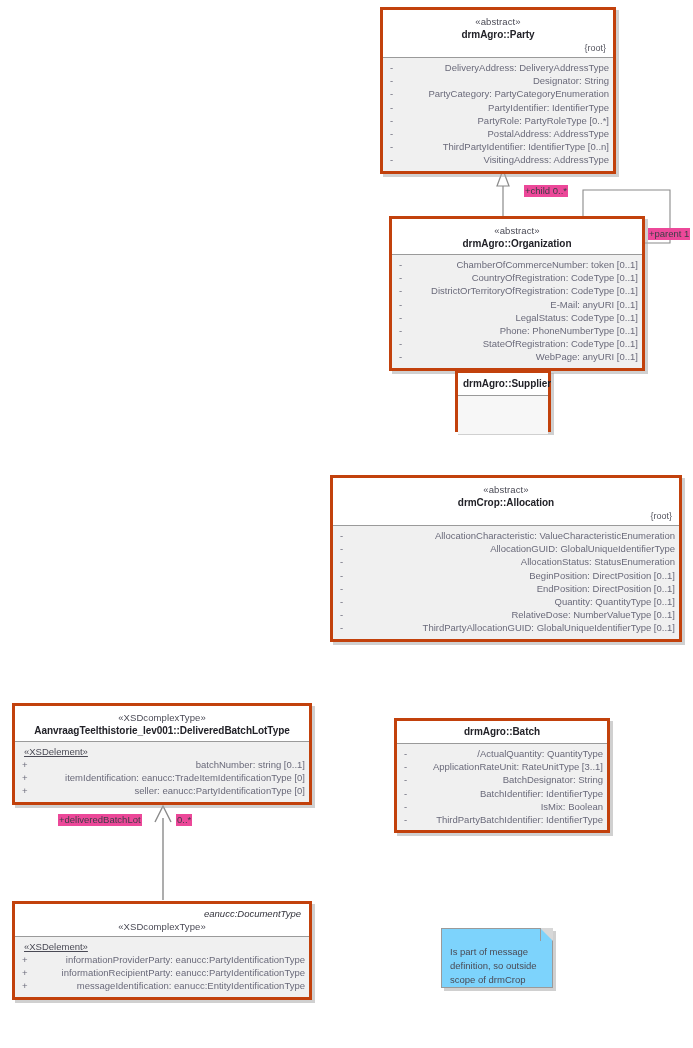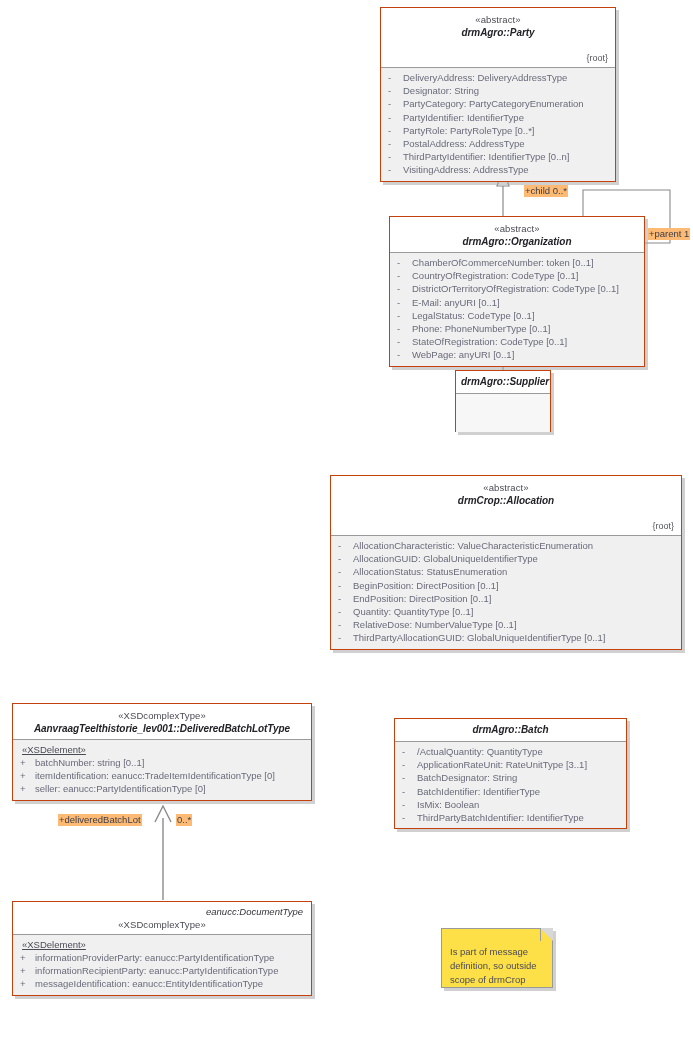--- a/index.html
+++ b/index.html
@@ -26,21 +26,21 @@
     left: 0; top: 0;
     width: 693px;
     height: 1048px;
     pointer-events: none;
   }
 
   
   .uml-class {
     position: absolute;
     box-sizing: border-box;
-    border: 1px solid #c2410c;
+    border: 3px solid #c2410c;
     background: #e5e5e5;
     box-shadow: 3px 3px 0 0 rgba(170,170,170,0.55);
     z-index: 5;
   }
   .uml-header {
     box-sizing: border-box;
     background: #ffffff;
     padding: 5px 6px 3px 6px;
     text-align: center;
     position: relative;
@@ -52,30 +52,29 @@
     line-height: 13px;
     letter-spacing: 0.1px;
   }
   .cls-name {
     display: block;
     font-size: 10px;
     font-weight: bold;
     color: #222228;
     line-height: 14px;
     letter-spacing: -0.05px;
-    font-style: italic;
   }
   .root-tag {
     display: block;
     font-size: 9px;
     color: #55555f;
     text-align: right;
     line-height: 12px;
     padding-right: 1px;
-    margin-top: 12px;
+    margin-top: 0;
   }
   .doctype-tag {
     display: block;
     font-size: 9.5px;
     font-style: italic;
     color: #33333c;
     text-align: right;
     line-height: 13px;
     padding-right: 2px;
   }
@@ -110,27 +109,28 @@
   .attr .vis {
     width: 15px;
     flex: 0 0 15px;
     text-align: left;
     padding-left: 3px;
     color: #6a6a7a;
   }
   .attr .sig {
     flex: 1 1 auto;
     overflow: hidden;
+    text-align: right;
   }
 
   
   .uml-note {
     position: absolute;
     box-sizing: border-box;
-    background: #fde047;
+    background: #7dd3fc;
     border: 1px solid #9a9a9a;
     box-shadow: 3px 3px 0 0 rgba(170,170,170,0.55);
     z-index: 5;
     font-size: 9.5px;
     color: #4a4a55;
     line-height: 14px;
     padding: 16px 8px 6px 8px;
   }
   .note-fold {
     position: absolute;
@@ -148,21 +148,21 @@
     height: 13px;
     border-left: 1px solid #9a9a9a;
     box-sizing: border-box;
   }
 
   
   .edge-label {
     position: absolute;
     font-size: 9.5px;
     color: #3c3c46;
-    background: #fdba74;
+    background: #ec4899;
     line-height: 12px;
     white-space: nowrap;
     padding: 0 1px;
     z-index: 6;
   }
 </style>
 </head>
 <body>
 
 <div id="canvas">
@@ -340,21 +340,21 @@
       <div class="attr">
           <span class="vis">+</span>
           <span class="sig">seller: eanucc:PartyIdentificationType [0]</span>
         </div>
     </div>
   </div>
 
   <div class="edge-label" style="left:58px; top:814px;">+deliveredBatchLot</div>
   <div class="edge-label" style="left:176px; top:814px;">0..*</div>
 
-  <div class="uml-class" style="left:394px; top:718px; width:233px;">
+  <div class="uml-class" style="left:394px; top:718px; width:216px;">
     <div class="uml-header" style="padding:4px 6px 4px 6px;">
       <span class="cls-name">drmAgro::Batch</span>
     </div>
     <div class="uml-sep"></div>
     <div class="uml-body">
       <div class="attr">
           <span class="vis">-</span>
           <span class="sig">/ActualQuantity: QuantityType</span>
         </div>
       <div class="attr">

